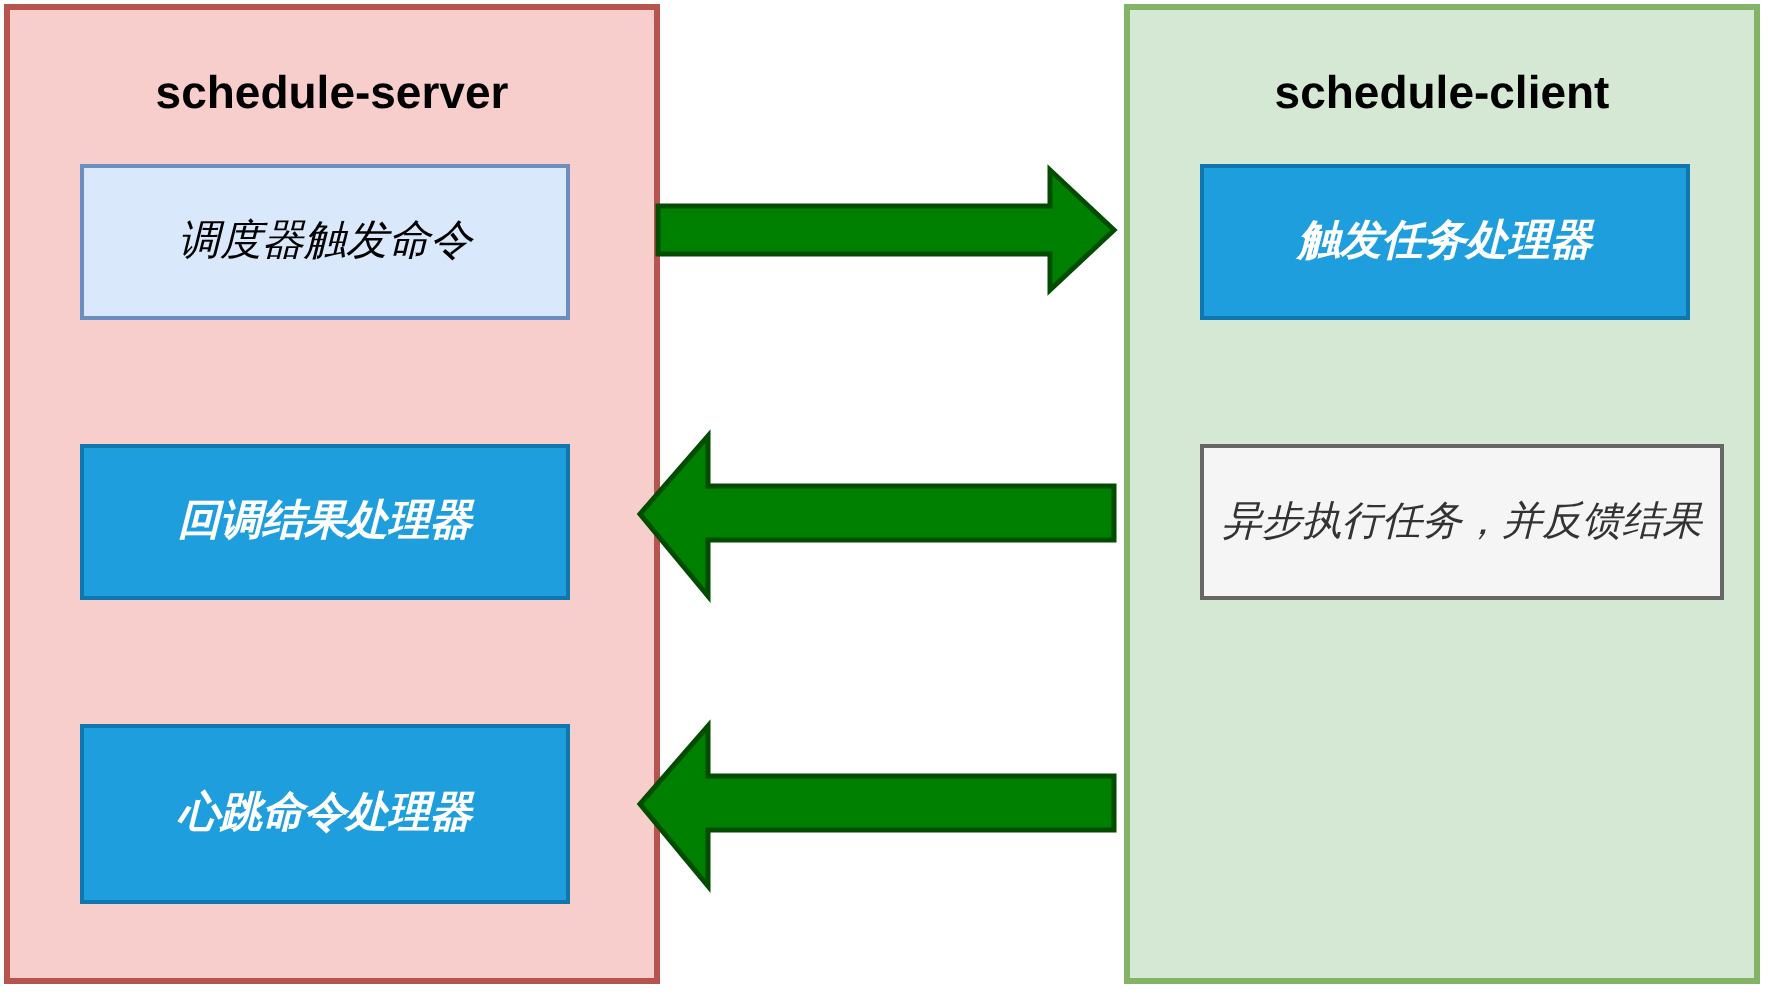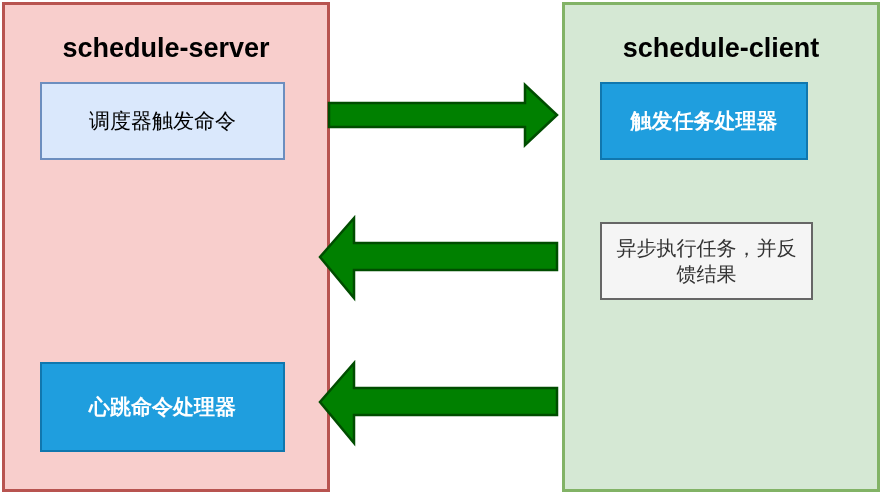--- a/index.html
+++ b/index.html
@@ -38,38 +38,39 @@
     height: 490px;
     background: #d5e8d4;
     border-color: #82b366;
   }
   .panel-title {
     position: absolute;
     left: 0;
     right: 0;
     top: 28px;
     text-align: center;
-    font-size: 27px;
+    font-size: 23px;
     font-weight: bold;
     color: #000000;
     letter-spacing: 0px;
   }
 
   
   .node {
     position: absolute;
     box-sizing: border-box;
     border-width: 2px;
     border-style: solid;
     display: flex;
     align-items: center;
     justify-content: center;
-    text-align: center;
+    text-align: left;
     line-height: 1.3;
     padding: 4px 8px;
+    font-style: italic;
   }
   .node-lightblue {
     background: #dae8fc;
     border-color: #6c8ebf;
     color: #000000;
     font-size: 21px;
   }
   .node-blue {
     background: #1f9ede;
     border-color: #1077ae;
@@ -83,22 +84,22 @@
     color: #333333;
     font-size: 20px;
   }
 
   
   .n-trigger-cmd { left: 40px;  top: 82px;  width: 245px; height: 78px; }
   .n-callback    { left: 40px;  top: 222px; width: 245px; height: 78px; }
   .n-heartbeat   { left: 40px;  top: 362px; width: 245px; height: 90px; }
 
   
-  .n-task-handler { left: 600px; top: 82px;  width: 208px; height: 78px; }
-  .n-async-exec   { left: 600px; top: 222px; width: 213px; height: 78px; }
+  .n-task-handler { left: 600px; top: 82px;  width: 245px; height: 78px; }
+  .n-async-exec   { left: 600px; top: 222px; width: 262px; height: 78px; }
   .n-send-hb      { left: 600px; top: 362px; width: 245px; height: 78px; }
 
   
   .arrow-svg {
     position: absolute;
     left: 312px;
     top: 0;
     width: 252px;
     height: 502px;
     pointer-events: none;
@@ -110,20 +111,23 @@
 <div id="canvas">
 
   <div class="panel panel-server">
     <div class="panel-title">schedule-server</div>
   </div>
 
   <div class="node node-lightblue n-trigger-cmd">
     <span>调度器触发命令</span>
   </div>
 
+  <div class="node node-blue n-callback">
+    <span>回调结果处理器</span>
+  </div>
 
   <div class="node node-blue n-heartbeat">
     <span>心跳命令处理器</span>
   </div>
 
   <div class="panel panel-client">
     <div class="panel-title">schedule-client</div>
   </div>
 
   <div class="node node-blue n-task-handler">

